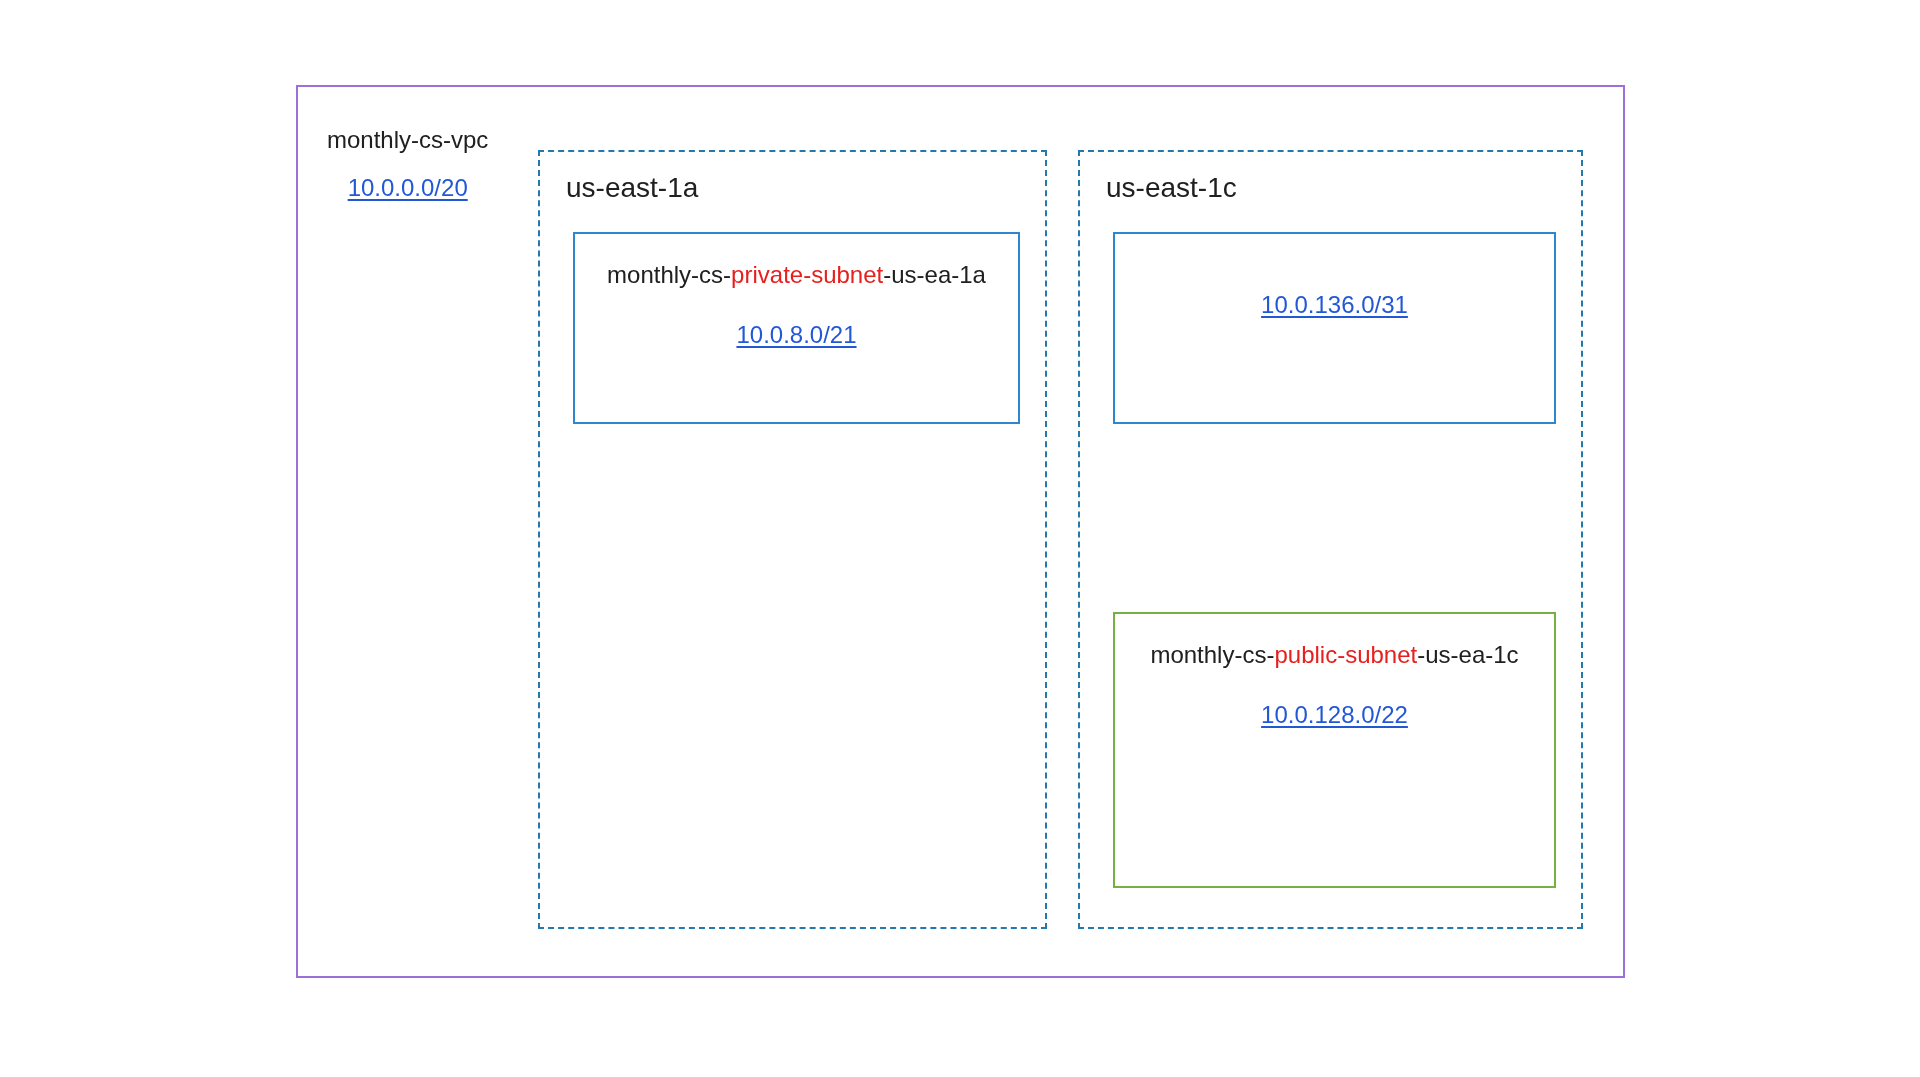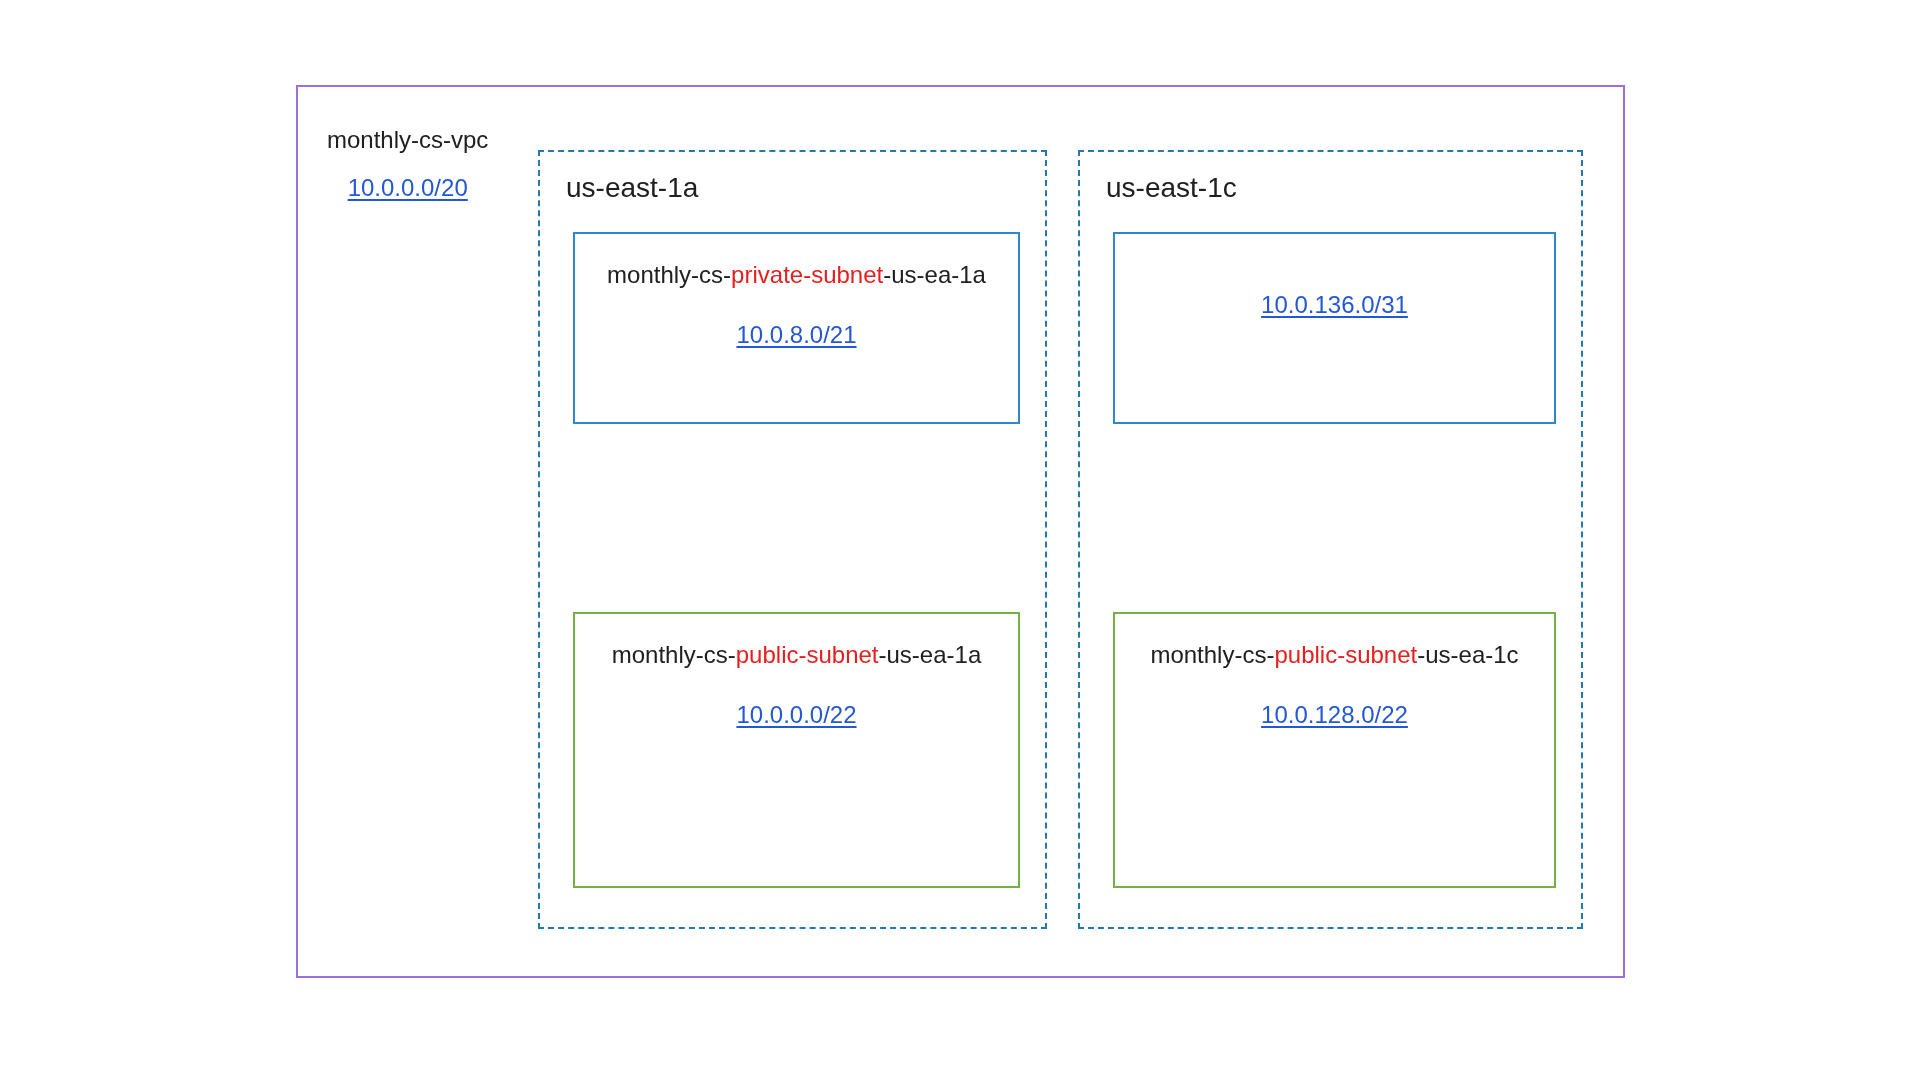--- a/index.html
+++ b/index.html
@@ -117,24 +117,20 @@
     </div>
 
     <div class="az az-1a">
       <div class="az-label">us-east-1a</div>
 
       <div class="subnet private">
         <div class="subnet-name"><span>monthly-cs-</span><span class="hl">private-subnet</span><span>-us-ea-1a</span></div>
         <span class="cidr">10.0.8.0/21</span>
       </div>
 
-      <div class="subnet public">
-        <div class="subnet-name"><span>monthly-cs-</span><span class="hl">public-subnet</span><span>-us-ea-1a</span></div>
-        <span class="cidr">10.0.0.0/22</span>
-      </div>
     </div>
 
     <div class="az az-1c">
       <div class="az-label">us-east-1c</div>
 
       <div class="subnet private">
         <span class="cidr">10.0.136.0/31</span>
       </div>
 
       <div class="subnet public">

